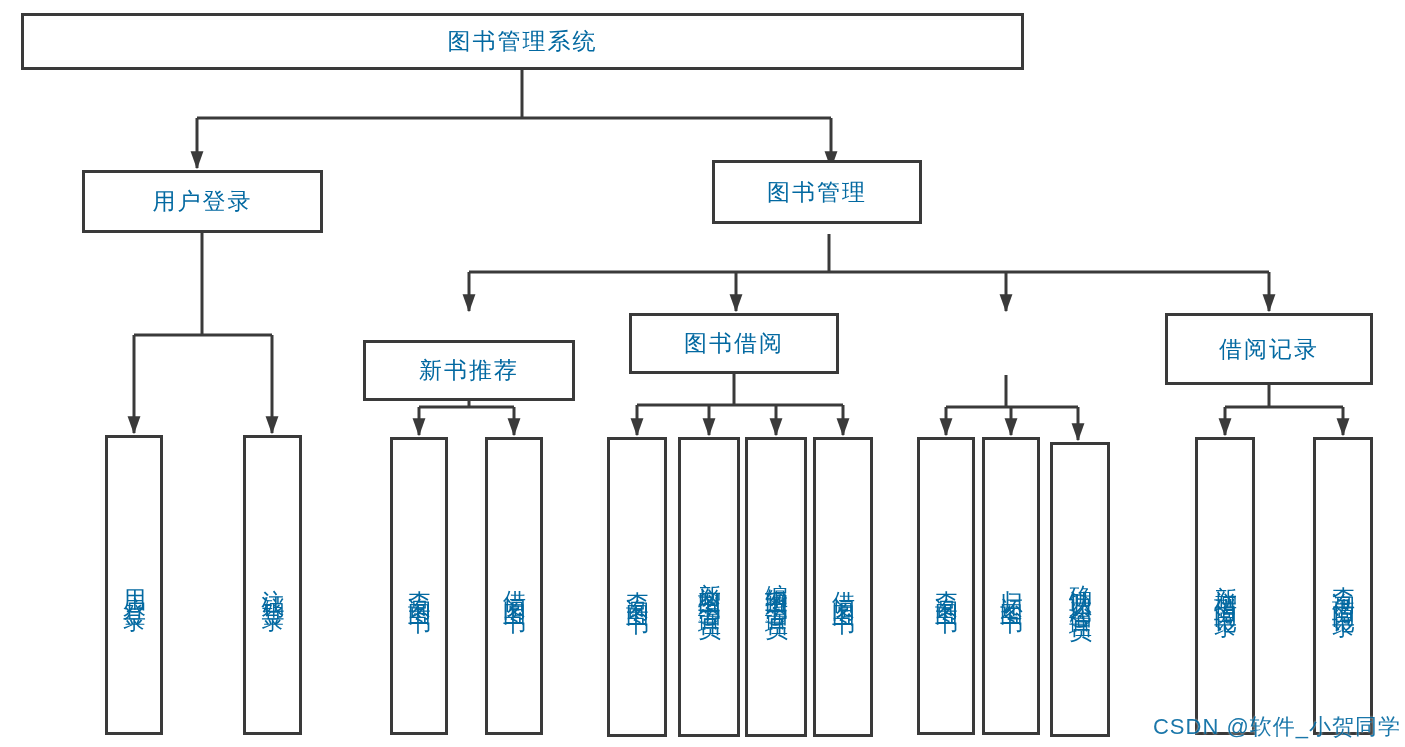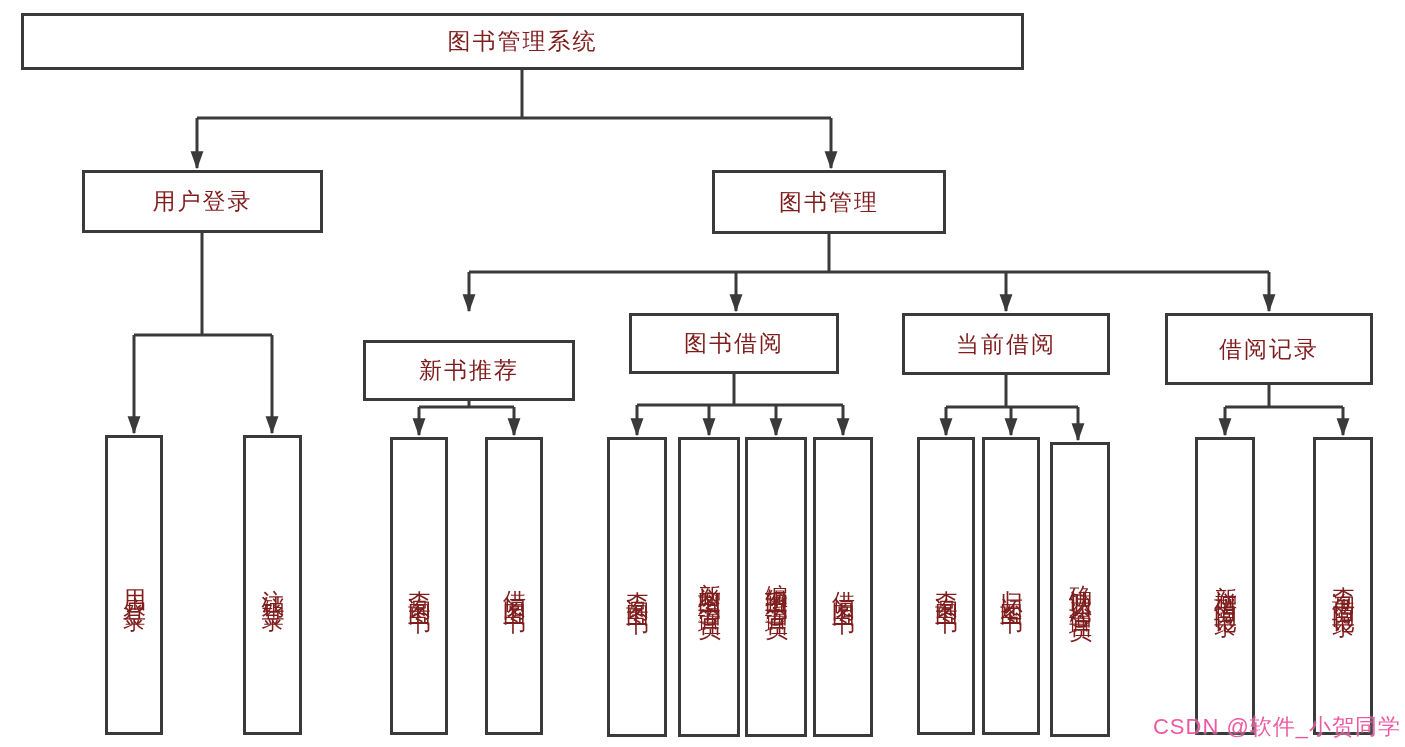--- a/index.html
+++ b/index.html
@@ -12,38 +12,38 @@
   }
   .wires{position:absolute;left:0;top:0;width:1405px;height:747px;}
   .node{
     position:absolute;
     box-sizing:border-box;
     background:#ffffff;
     border:3px solid #3a3a3a;
     display:flex;
     align-items:center;
     justify-content:center;
-    color:#7f1d1d;
+    color:#0369a1;
     text-align:left;
   }
   .hbox{font-size:23px;letter-spacing:2px;line-height:1;}
   .leaf{
     writing-mode:vertical-lr;
     text-orientation:mixed;
     font-size:23px;
     letter-spacing:7px;
     line-height:1.3;
   }
   .watermark{
     position:absolute;
     right:4px;
     bottom:5px;
     font-size:22px;
     letter-spacing:1px;
-    color:#ec4899;
+    color:#0369a1;
     text-shadow:0 0 2px #ffffff;
     opacity:.9;
     z-index:5;
     white-space:nowrap;
   }
 </style>
 </head>
 <body>
 
 <div class="canvas">
@@ -94,28 +94,27 @@
       <path d="M1269,375 V407"></path>
       <path d="M1225,407 H1343"></path>
       <path d="M1225,407 V435" marker-end="url(#arw)"></path>
       <path d="M1343,407 V435" marker-end="url(#arw)"></path>
     </g>
   </svg>
 
   <div class="node hbox" style="left:21px;top:13px;width:1003px;height:57px;">图书管理系统</div>
 
   <div class="node hbox" style="left:82px;top:170px;width:241px;height:63px;">用户登录</div>
-  <div class="node hbox" style="left:712px;top:170px;width:234px;height:64px;">图书管理</div>
+  <div class="node hbox" style="left:712px;top:160px;width:210px;height:64px;">图书管理</div>
 
   <div class="node leaf" style="left:105px;top:435px;width:58px;height:300px;">用户登录</div>
   <div class="node leaf" style="left:243px;top:435px;width:59px;height:300px;">注销登录</div>
 
   <div class="node hbox" style="left:363px;top:313px;width:212px;height:61px;margin-top:27px;">新书推荐</div>
   <div class="node hbox" style="left:629px;top:313px;width:210px;height:61px;">图书借阅</div>
-  <div class="node hbox" style="left:902px;top:313px;width:208px;height:62px;">当前借阅</div>
   <div class="node hbox" style="left:1165px;top:313px;width:208px;height:72px;">借阅记录</div>
 
   <div class="node leaf" style="left:390px;top:437px;width:58px;height:298px;">查询图书</div>
   <div class="node leaf" style="left:485px;top:437px;width:58px;height:298px;">借阅图书</div>
 
   <div class="node leaf" style="left:607px;top:437px;width:60px;height:300px;">查询图书</div>
   <div class="node leaf" style="left:678px;top:437px;width:62px;height:300px;letter-spacing:5px;">新增图书（管理员）</div>
   <div class="node leaf" style="left:745px;top:437px;width:62px;height:300px;letter-spacing:5px;">编辑图书（管理员）</div>
   <div class="node leaf" style="left:813px;top:437px;width:60px;height:300px;">借阅图书</div>
 

